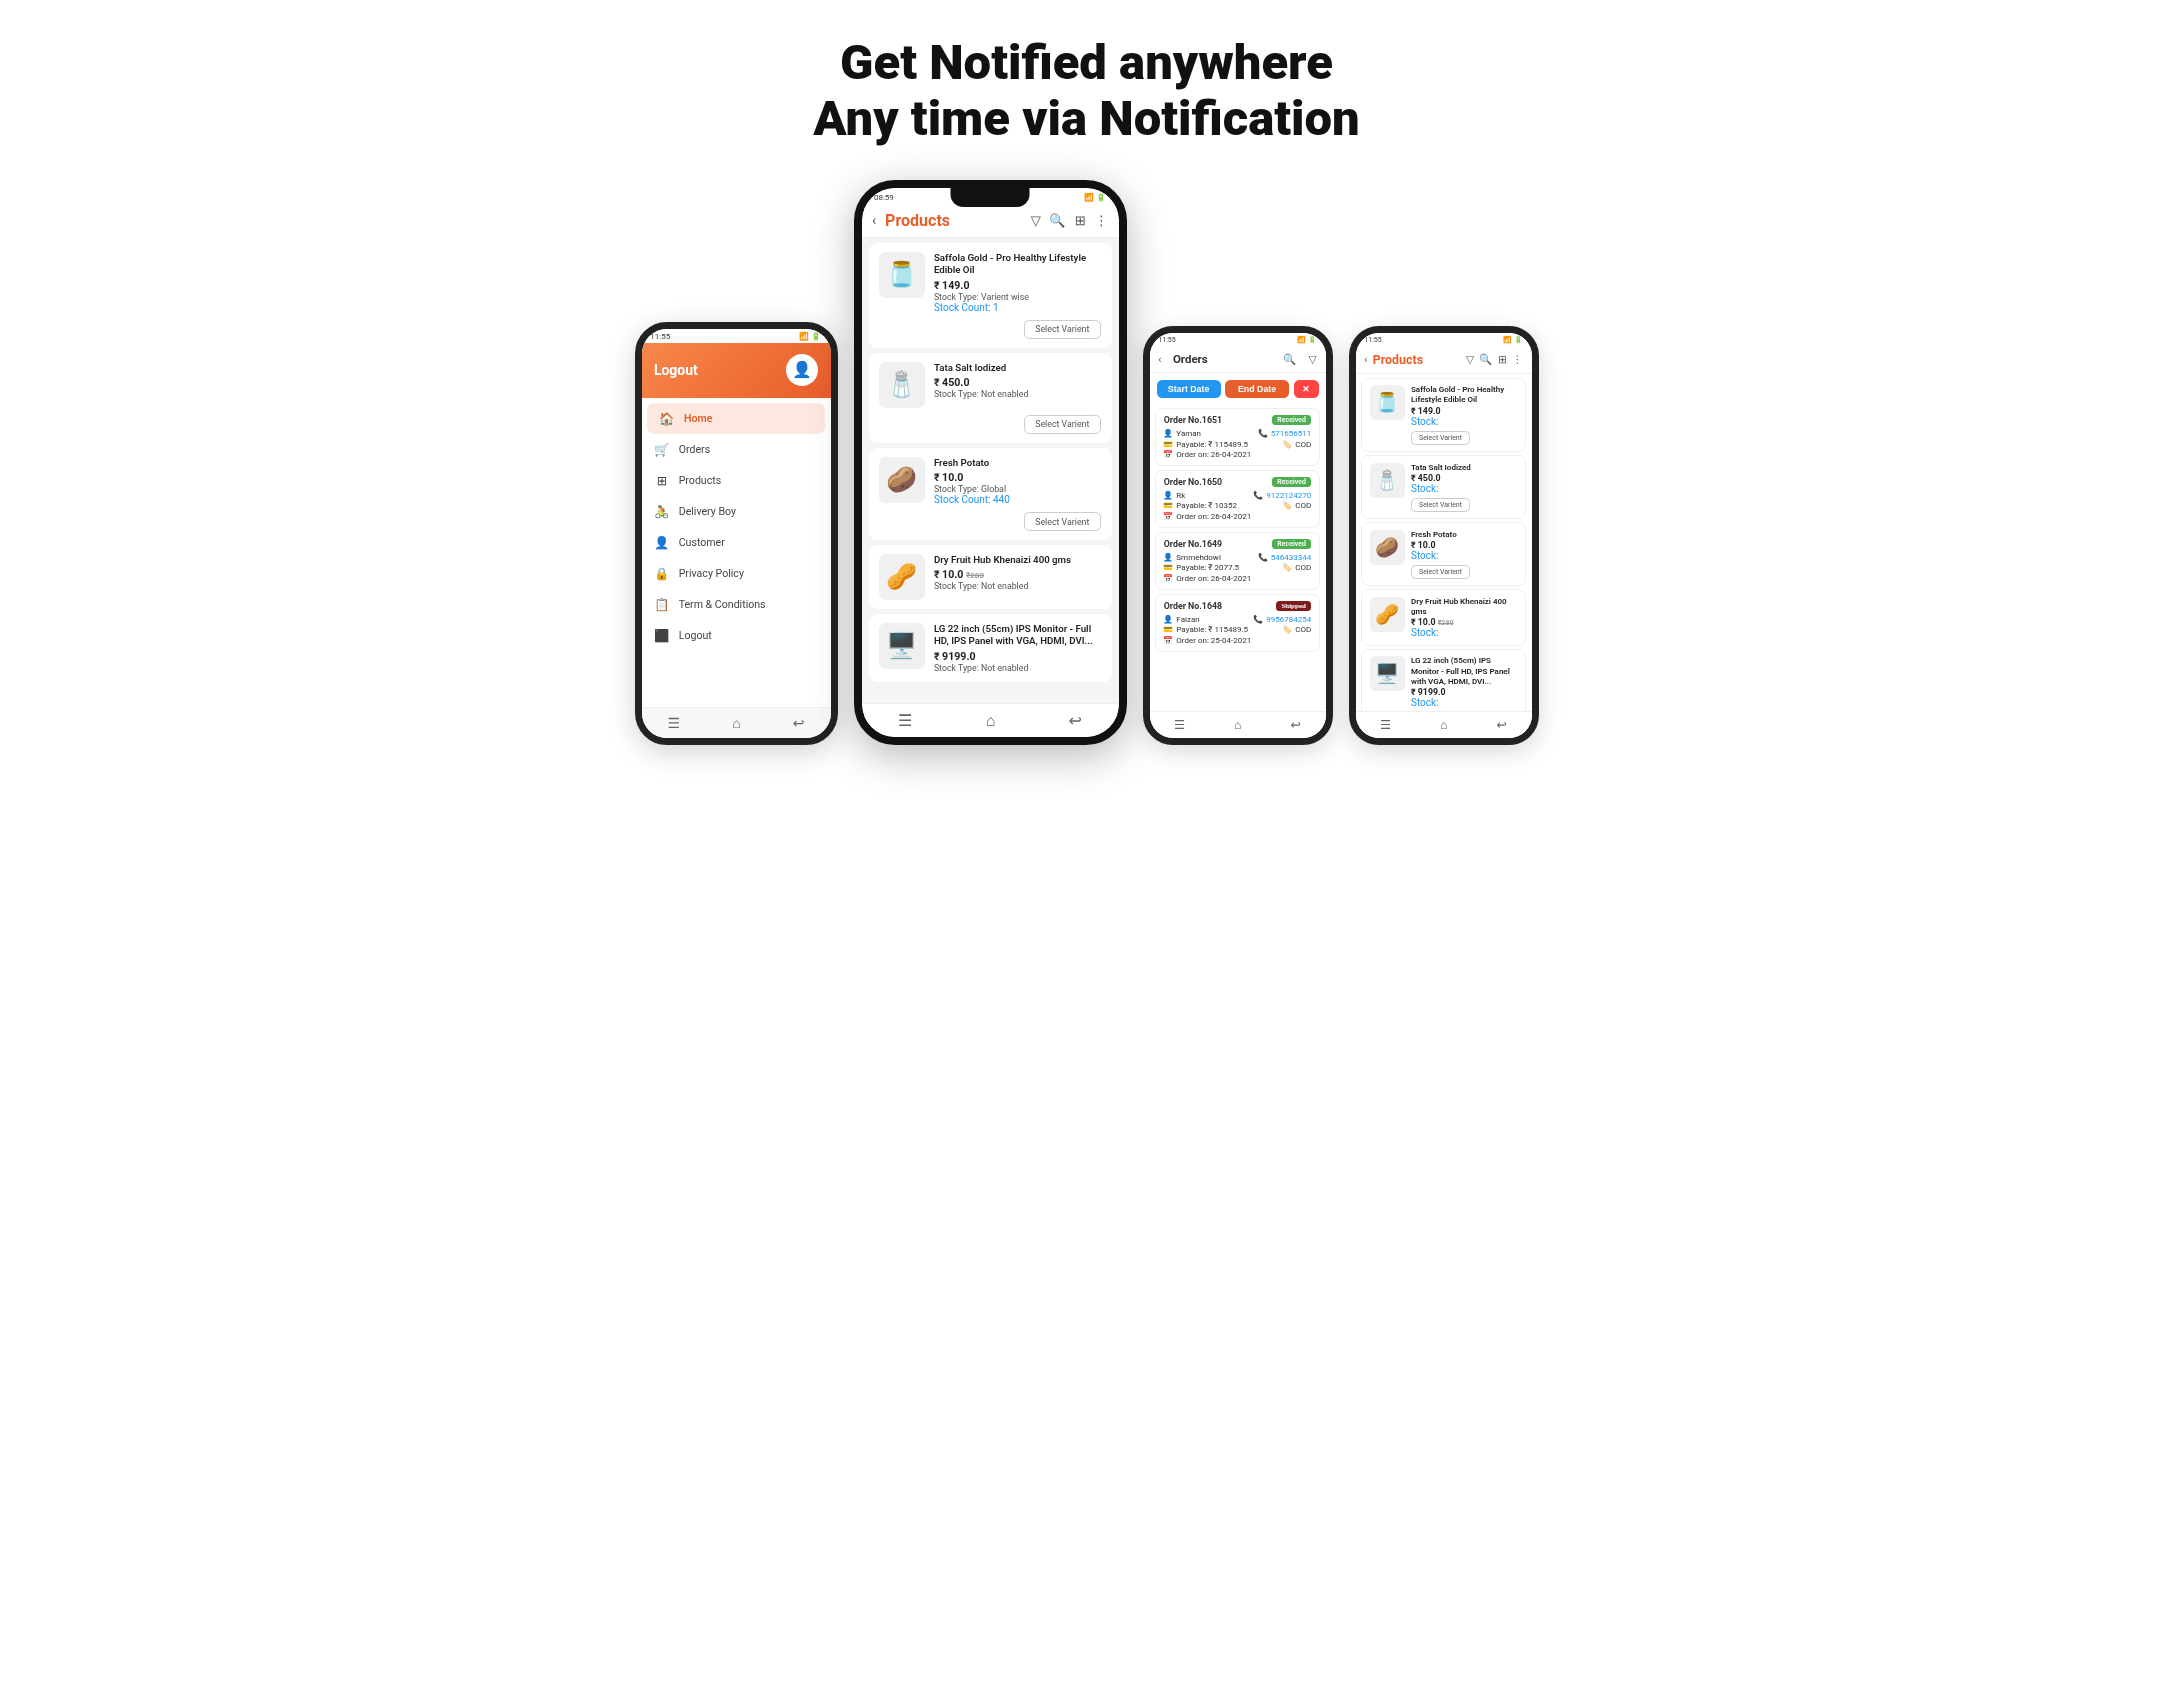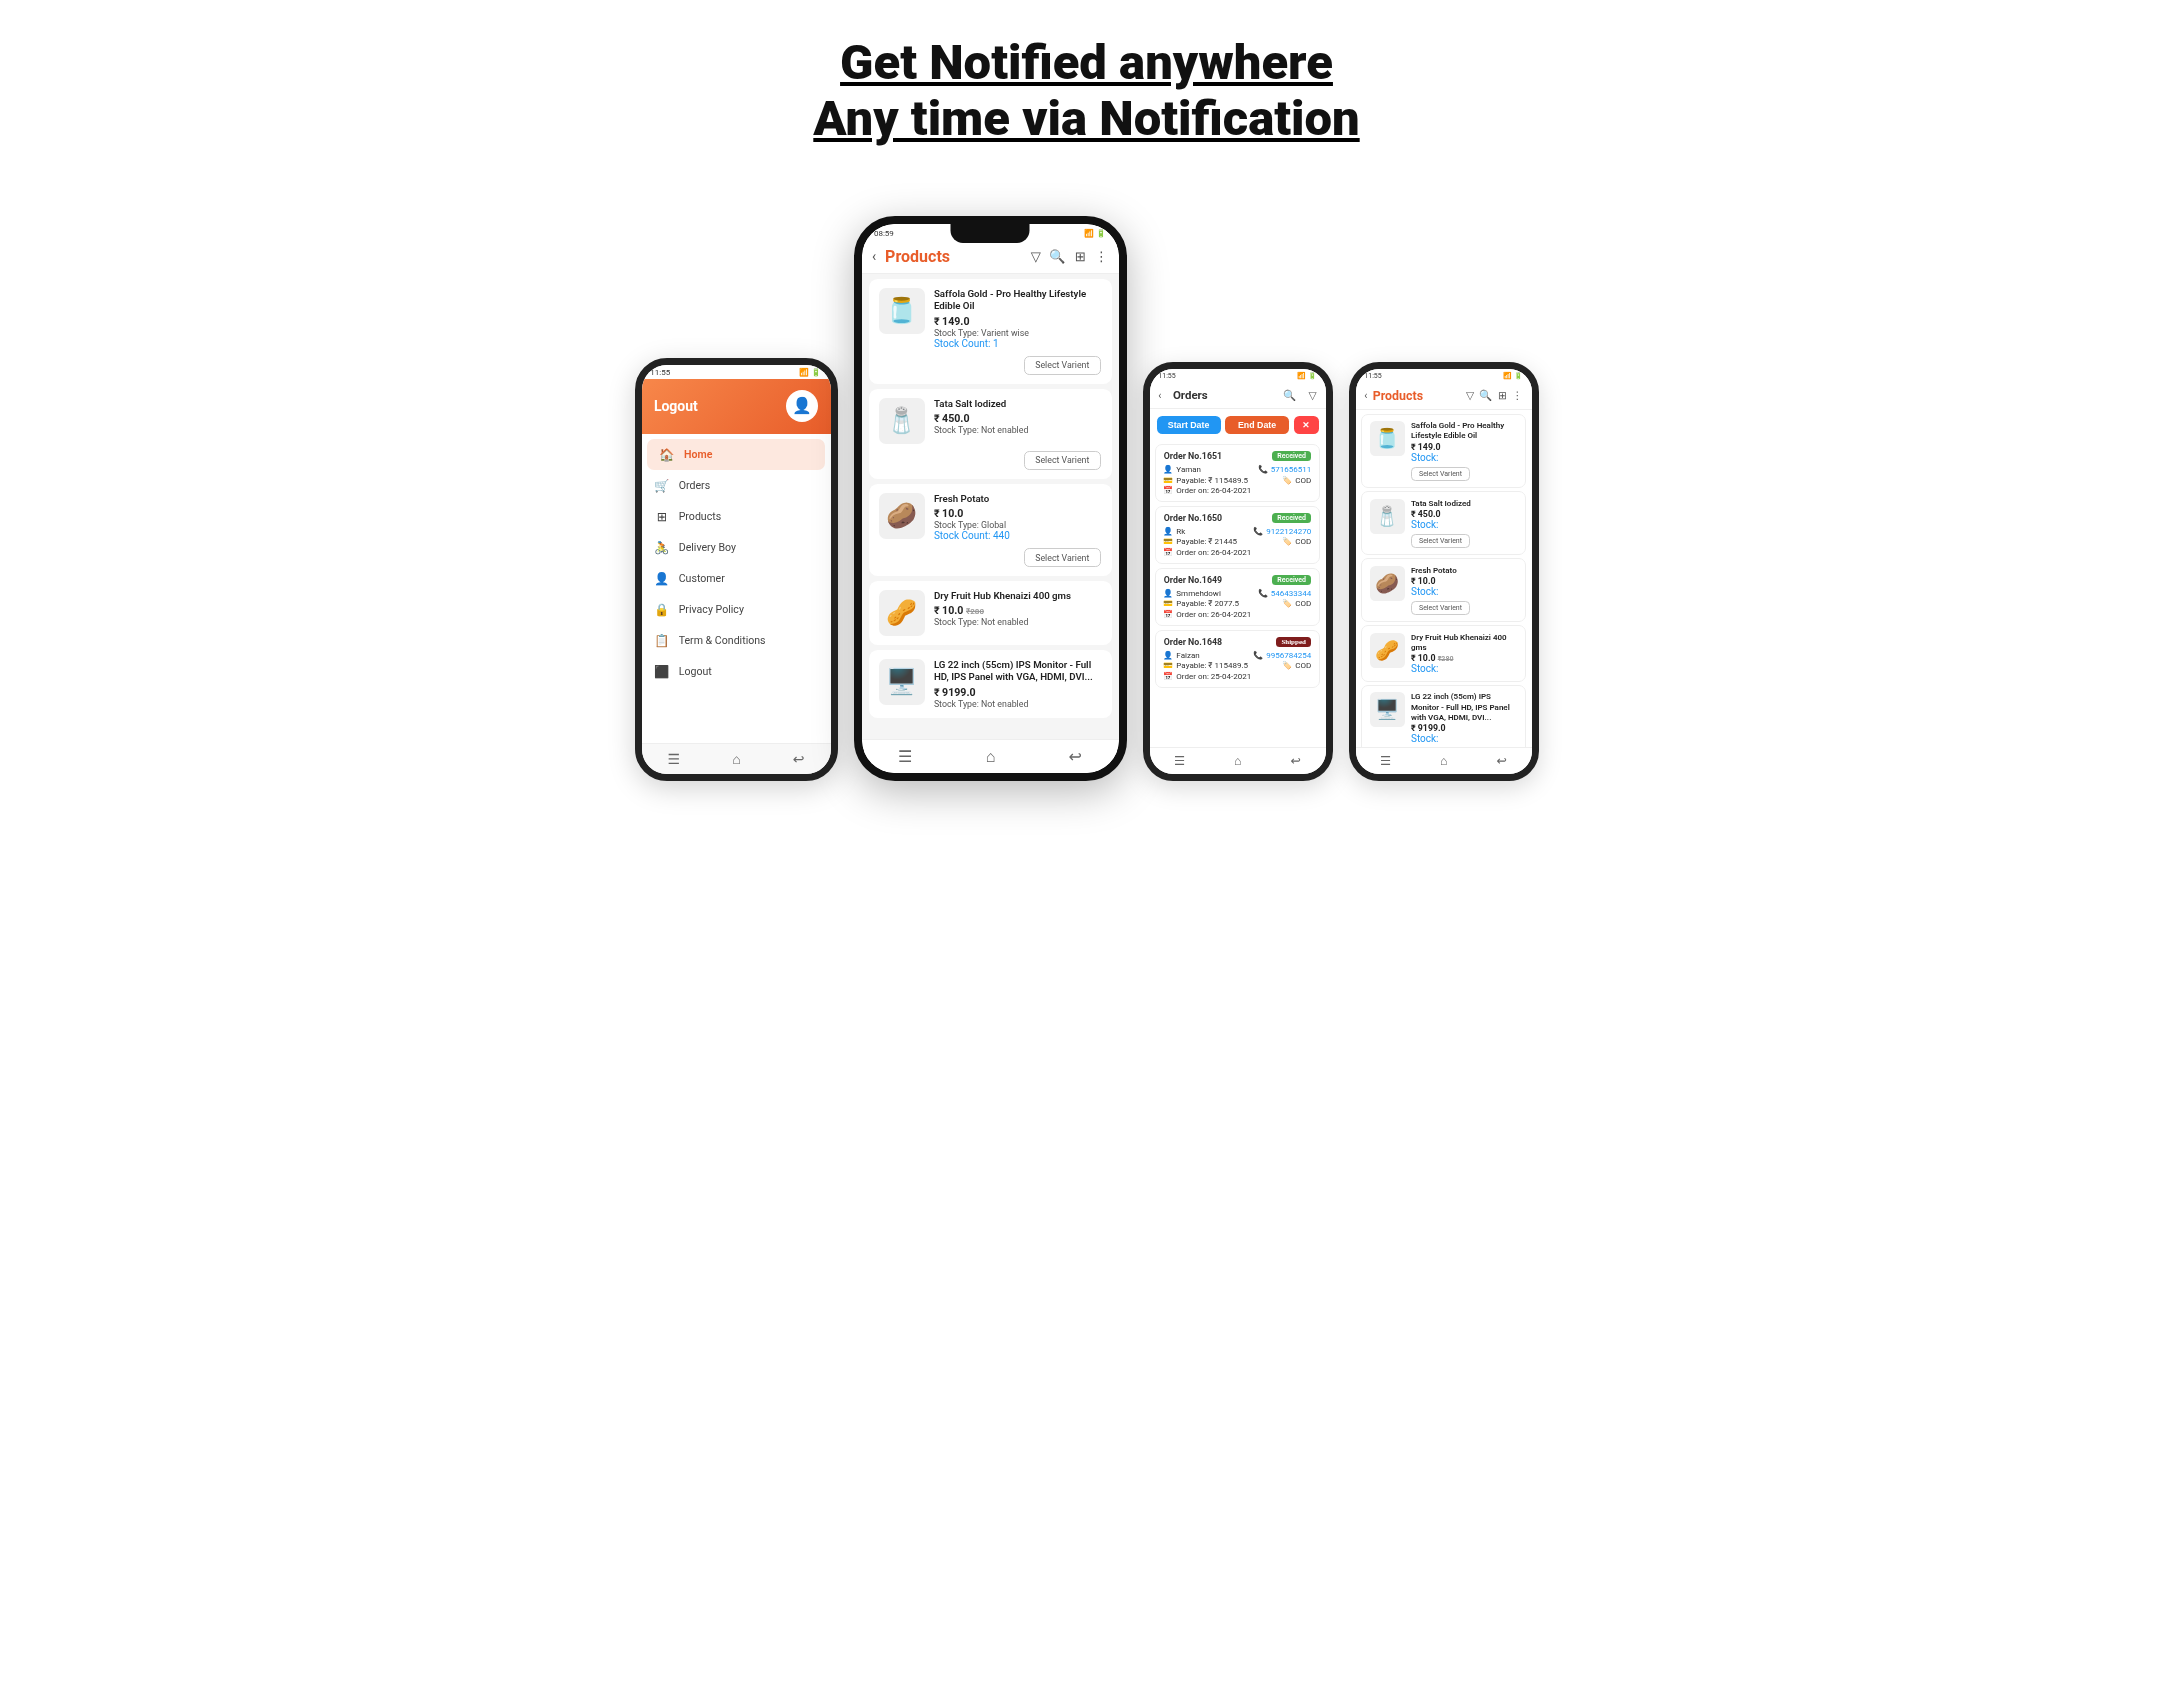--- a/index.html
+++ b/index.html
@@ -8,22 +8,21 @@
       font-family: -apple-system, BlinkMacSystemFont, 'Segoe UI', Roboto, sans-serif;
       min-height: 100vh;
       padding: 35px 17.6px 53px;
     }
     .page-container {
       max-width: 1087px;
       margin: 0 auto;
     }
     .hero-text {
       text-align: center;
-      margin-bottom: 68px;
-      text-decoration: underline;
+      margin-bottom: 32px;
     }
     .hero-title {
       font-size: 49px;
       font-weight: 900;
       color: #111;
       line-height: 1.15;
       margin-bottom: 17.6px;
     }
     .hero-subtitle {
       font-size: 23px;
@@ -463,21 +462,21 @@
               <span>Rk</span>
             </div>
           <div class="order-info-item">
               <span class="order-icon">📞</span>
               <span class="order-link">9122124270</span>
             </div>
         </div>
         <div class="order-row">
           <div class="order-info-item">
               <span class="order-icon">💳</span>
-              <span>Payable: ₹ 21445</span>
+              <span>Payable: ₹ 10352</span>
             </div>
           <div class="order-info-item">
               <span class="order-icon">🏷️</span>
               <span>COD</span>
             </div>
         </div>
         <div class="order-info-item">
             <span class="order-icon">📅</span>
             <span>Order on: 26-04-2021</span>
           </div>

